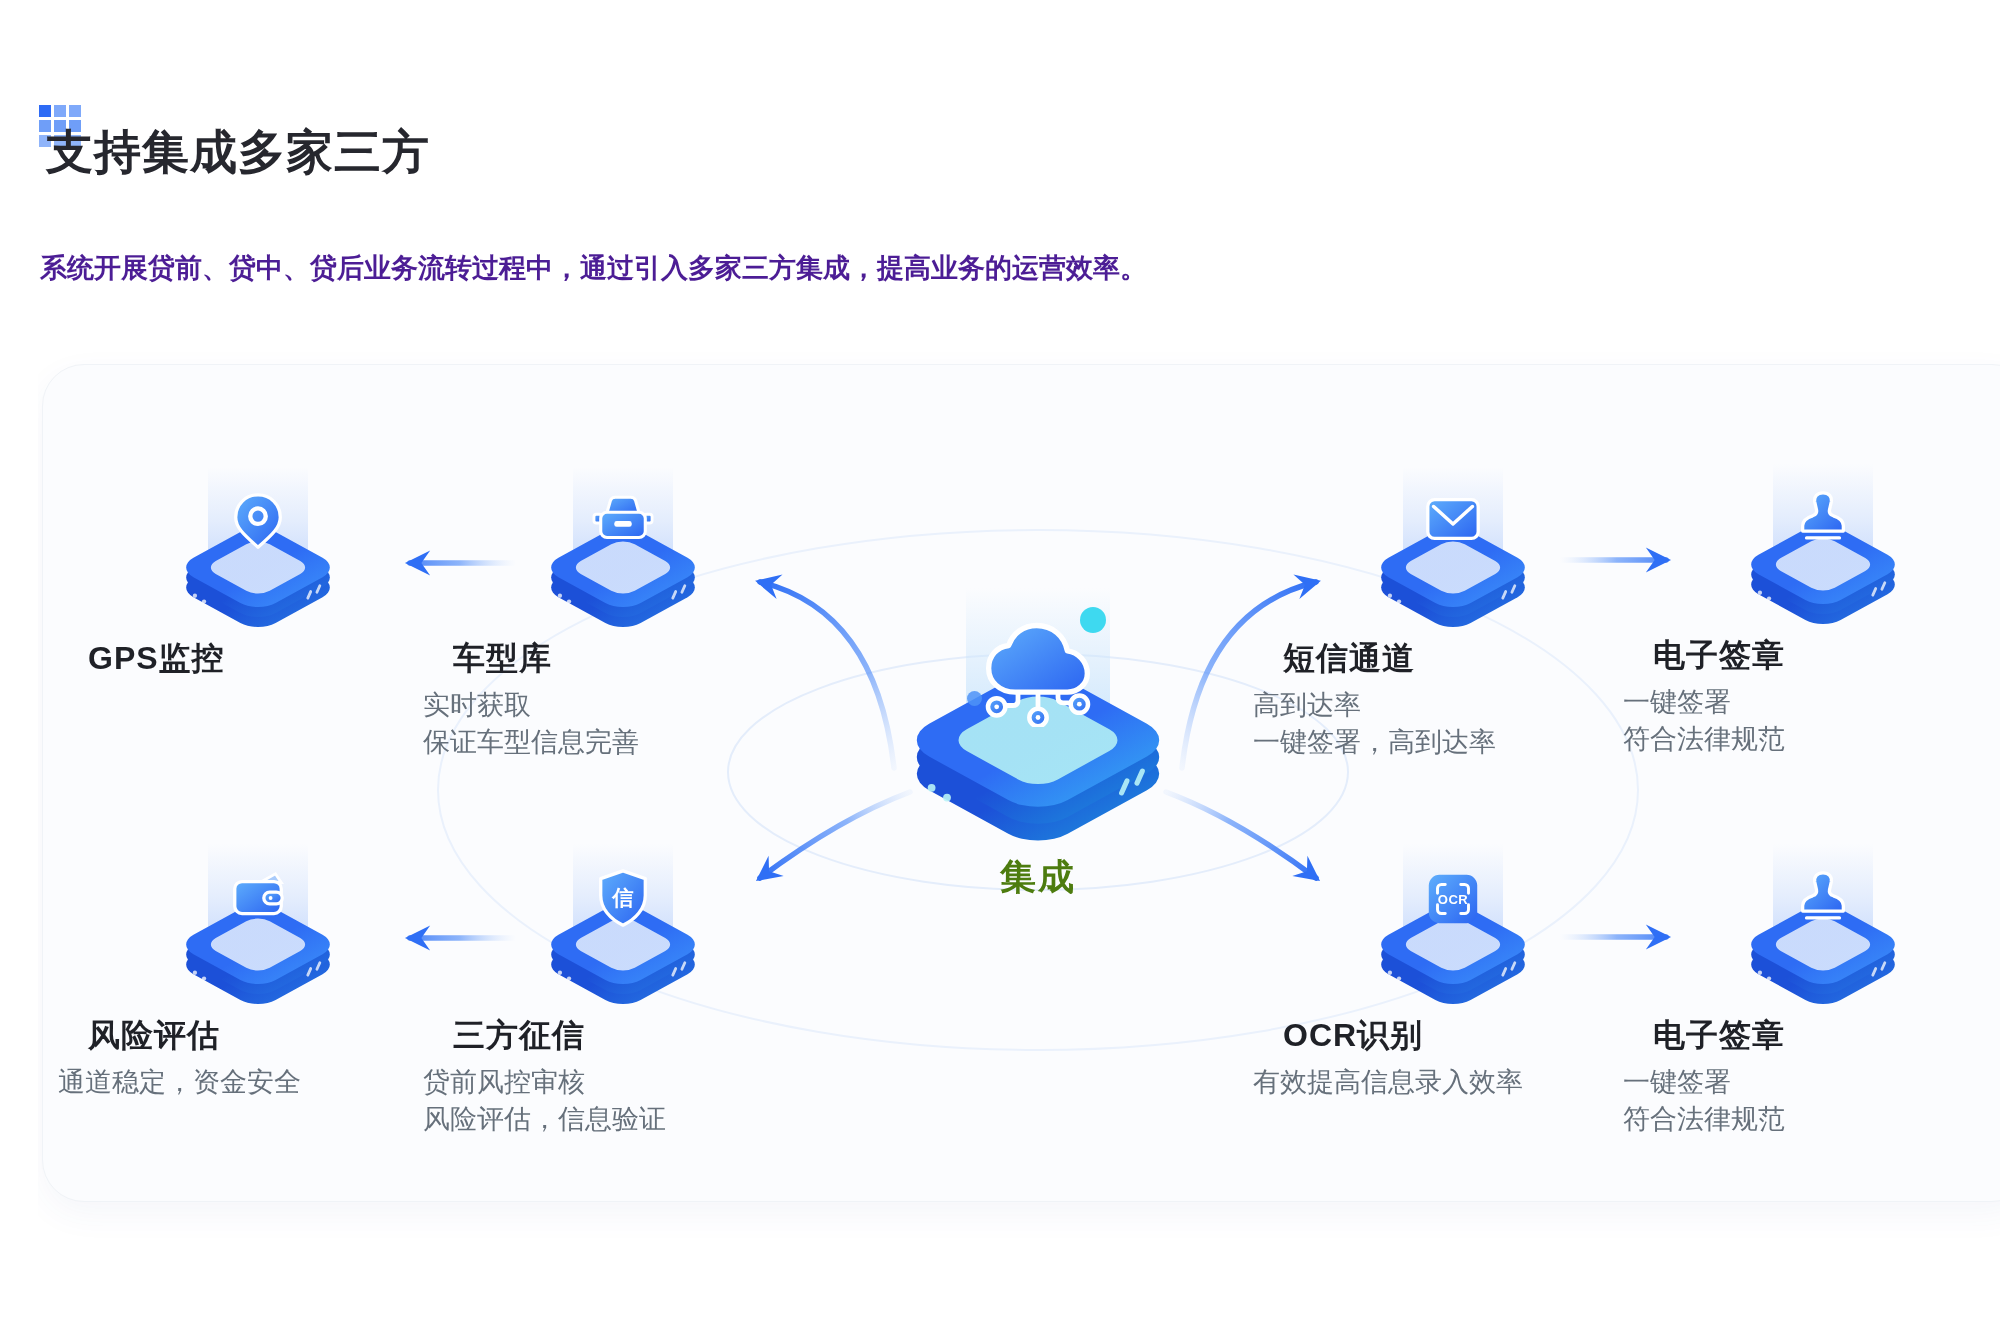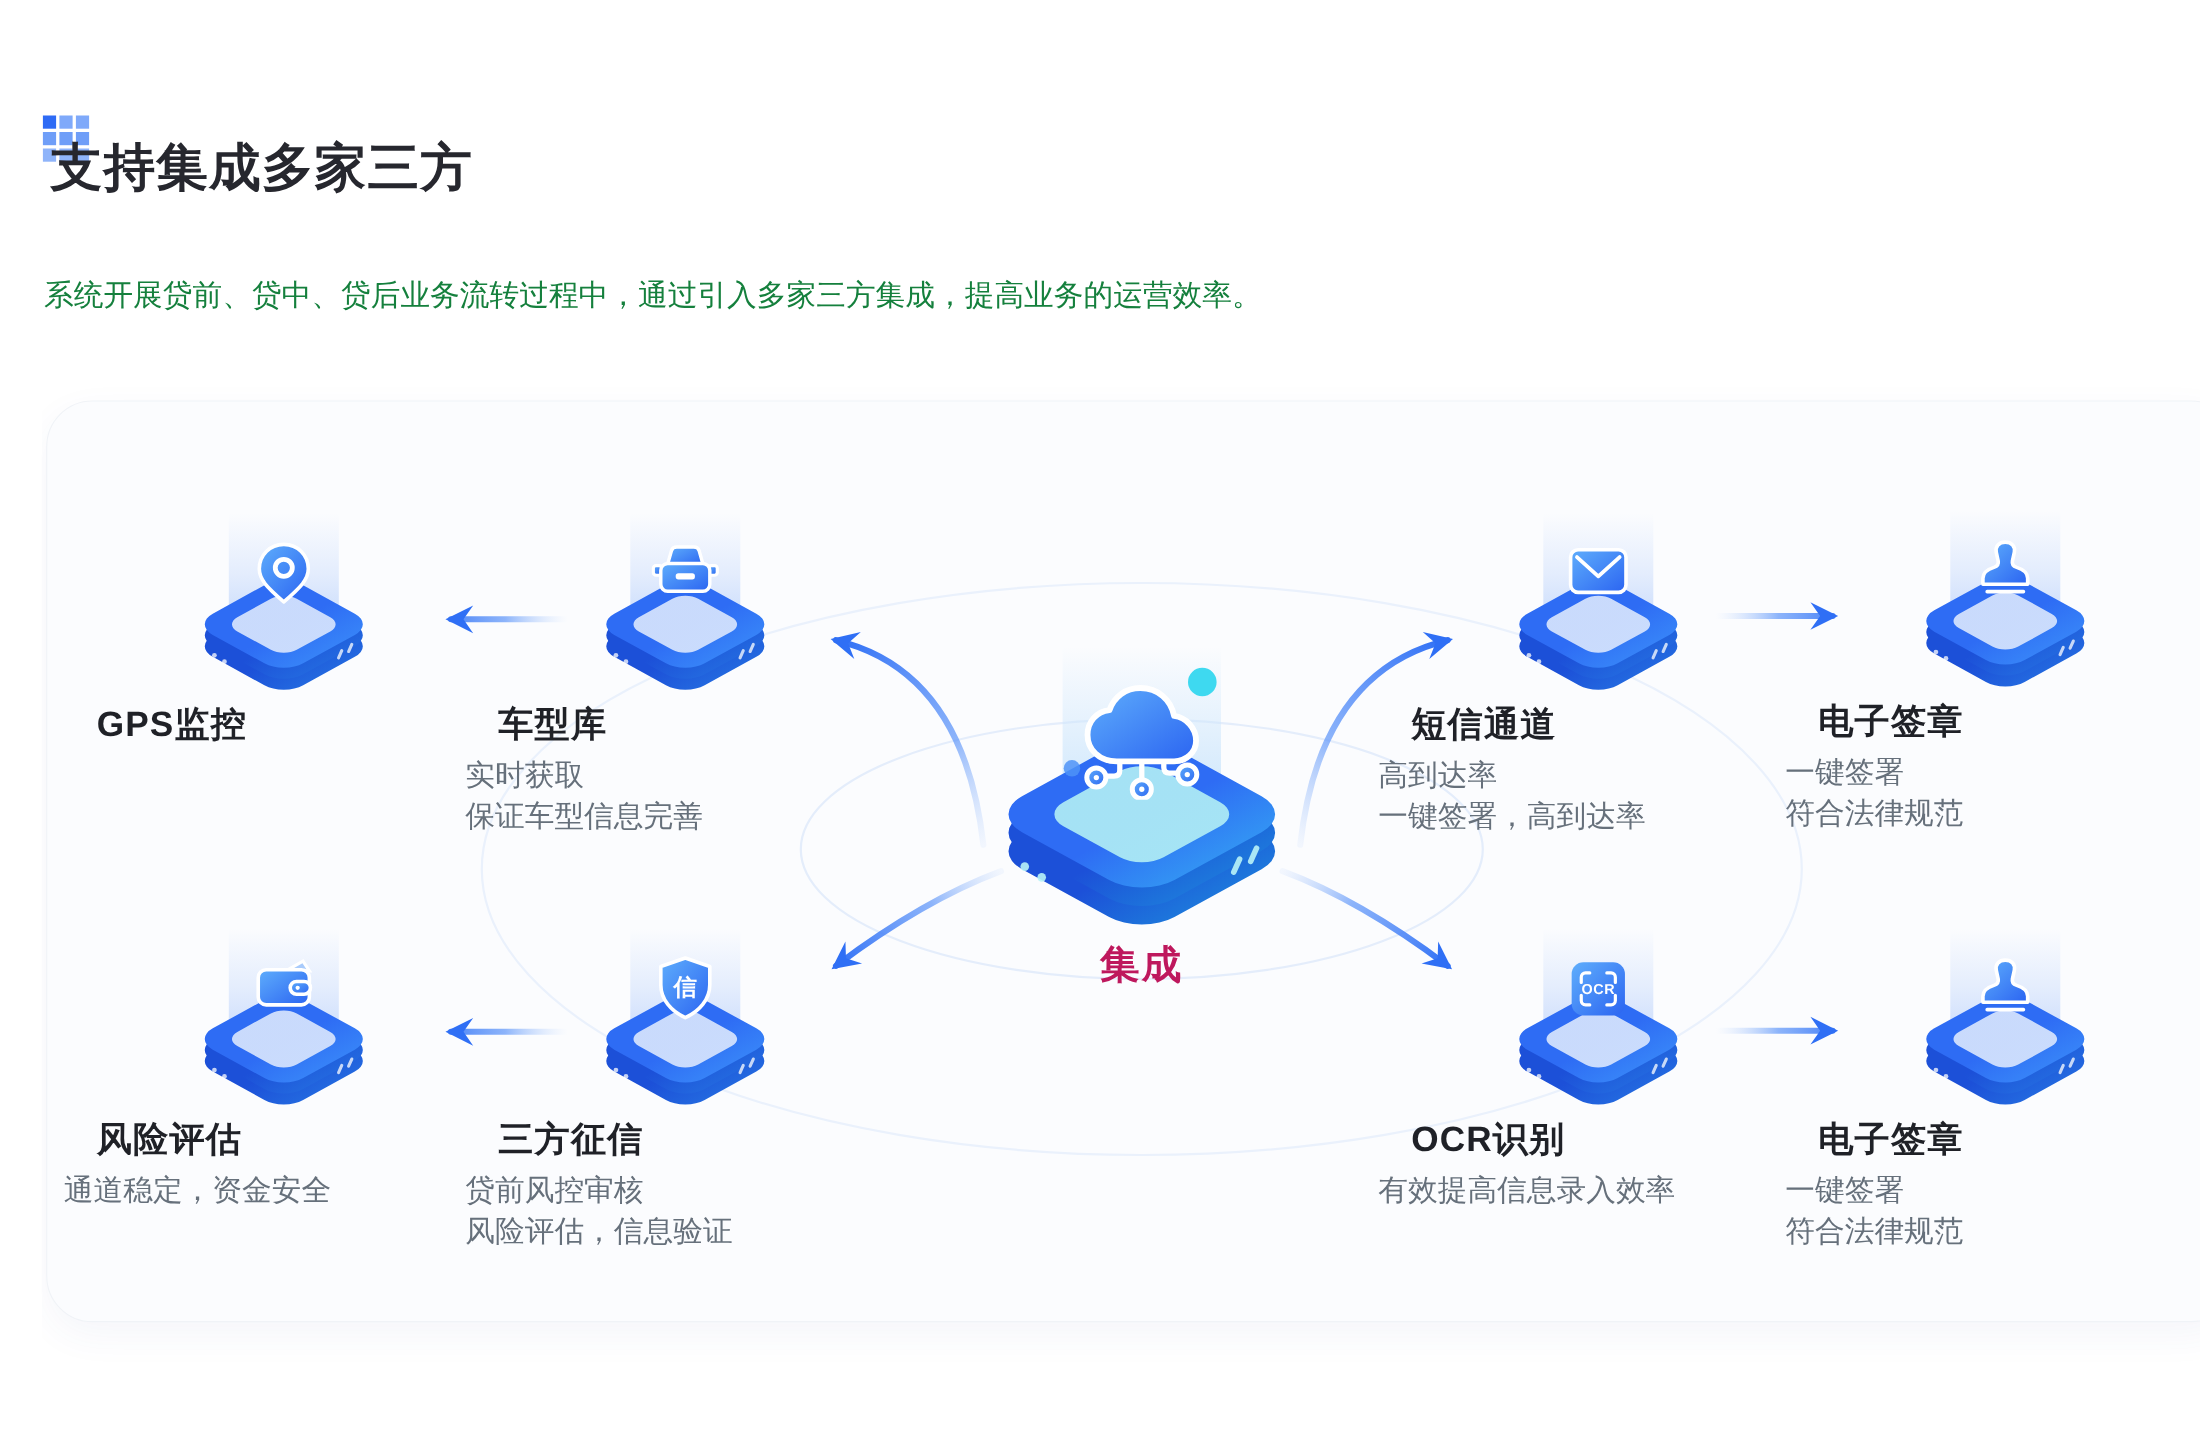--- a/index.html
+++ b/index.html
@@ -6,21 +6,21 @@
   body{font-family:"Liberation Sans","DejaVu Sans",sans-serif;}
   .canvas{position:relative;width:2000px;height:1321px;overflow:hidden;background:#ffffff;margin-left:38px;}
 
   
   .deco{position:absolute;left:1px;top:105px;display:grid;
         grid-template-columns:repeat(3,12px);grid-template-rows:repeat(3,12px);gap:3px;}
   .deco div{width:12px;height:12px;}
   .d1{background:#2E6BF5;} .d2{background:#7FA9FA;} .d3{background:#6F9EF8;} .d4{background:#8FB4FA;}
   .h1{position:absolute;left:8px;top:124px;font-size:47px;line-height:56px;font-weight:700;
       color:#26272E;letter-spacing:1px;white-space:nowrap;}
-  .sub{position:absolute;left:2px;top:249px;font-size:27px;line-height:38px;color:#15803d;white-space:nowrap;}
+  .sub{position:absolute;left:2px;top:249px;font-size:27px;line-height:38px;color:#4c1d95;white-space:nowrap;font-weight:bold;}
 
   
   .card{position:absolute;left:4px;top:364px;width:1990px;height:836px;background:#FBFCFE;
         border:1px solid #F0F3F7;border-radius:42px;box-shadow:0 12px 34px rgba(50,80,160,0.05);}
 
   .overlay{position:absolute;left:0;top:0;width:2000px;height:1321px;z-index:1;pointer-events:none;}
 
   
   .node{position:absolute;width:340px;height:340px;text-align:left;z-index:2;}
   .beam{position:absolute;left:120px;top:2px;width:100px;height:100px;
@@ -30,21 +30,21 @@
   .ntitle{position:absolute;top:172px;left:0;right:0;font-size:32px;font-weight:700;color:#1F2127;letter-spacing:1px;}
   .ndesc{position:absolute;top:222px;left:-30px;right:-30px;font-size:27px;line-height:37px;color:#66707B;}
   .dline{display:block;}
 
   
   .node-center{position:absolute;left:820px;top:580px;width:360px;height:360px;text-align:center;z-index:2;}
   .beam-c{position:absolute;left:108px;top:8px;width:144px;height:160px;
         background:linear-gradient(180deg,rgba(217,235,254,0) 0%,rgba(205,230,252,0.6) 55%,rgba(198,228,252,0.95) 100%);}
   .plat-c{position:absolute;left:40px;top:72px;width:280px;height:210px;}
   .cicon{position:absolute;left:120px;top:40px;width:120px;height:107px;}
-  .clabel{position:absolute;top:273px;left:0;right:0;font-size:36px;font-weight:700;color:#be185d;letter-spacing:2px;}
+  .clabel{position:absolute;top:273px;left:0;right:0;font-size:36px;font-weight:700;color:#4d7c0f;letter-spacing:2px;}
   .dot-cyan{position:absolute;left:1042px;top:607px;width:26px;height:26px;border-radius:50%;background:#3ED9F0;z-index:2;}
   .dot-blue{position:absolute;left:929px;top:691px;width:15px;height:15px;border-radius:50%;background:#4E93F7;opacity:.85;z-index:2;}
 </style>
 </head>
 <body>
 
 <svg width="0" height="0" style="position:absolute" aria-hidden="true">
   <defs>
     <linearGradient id="gTopB" gradientUnits="userSpaceOnUse" x1="5" y1="64" x2="195" y2="64">
       <stop offset="0" stop-color="#2E6CF4"></stop>

